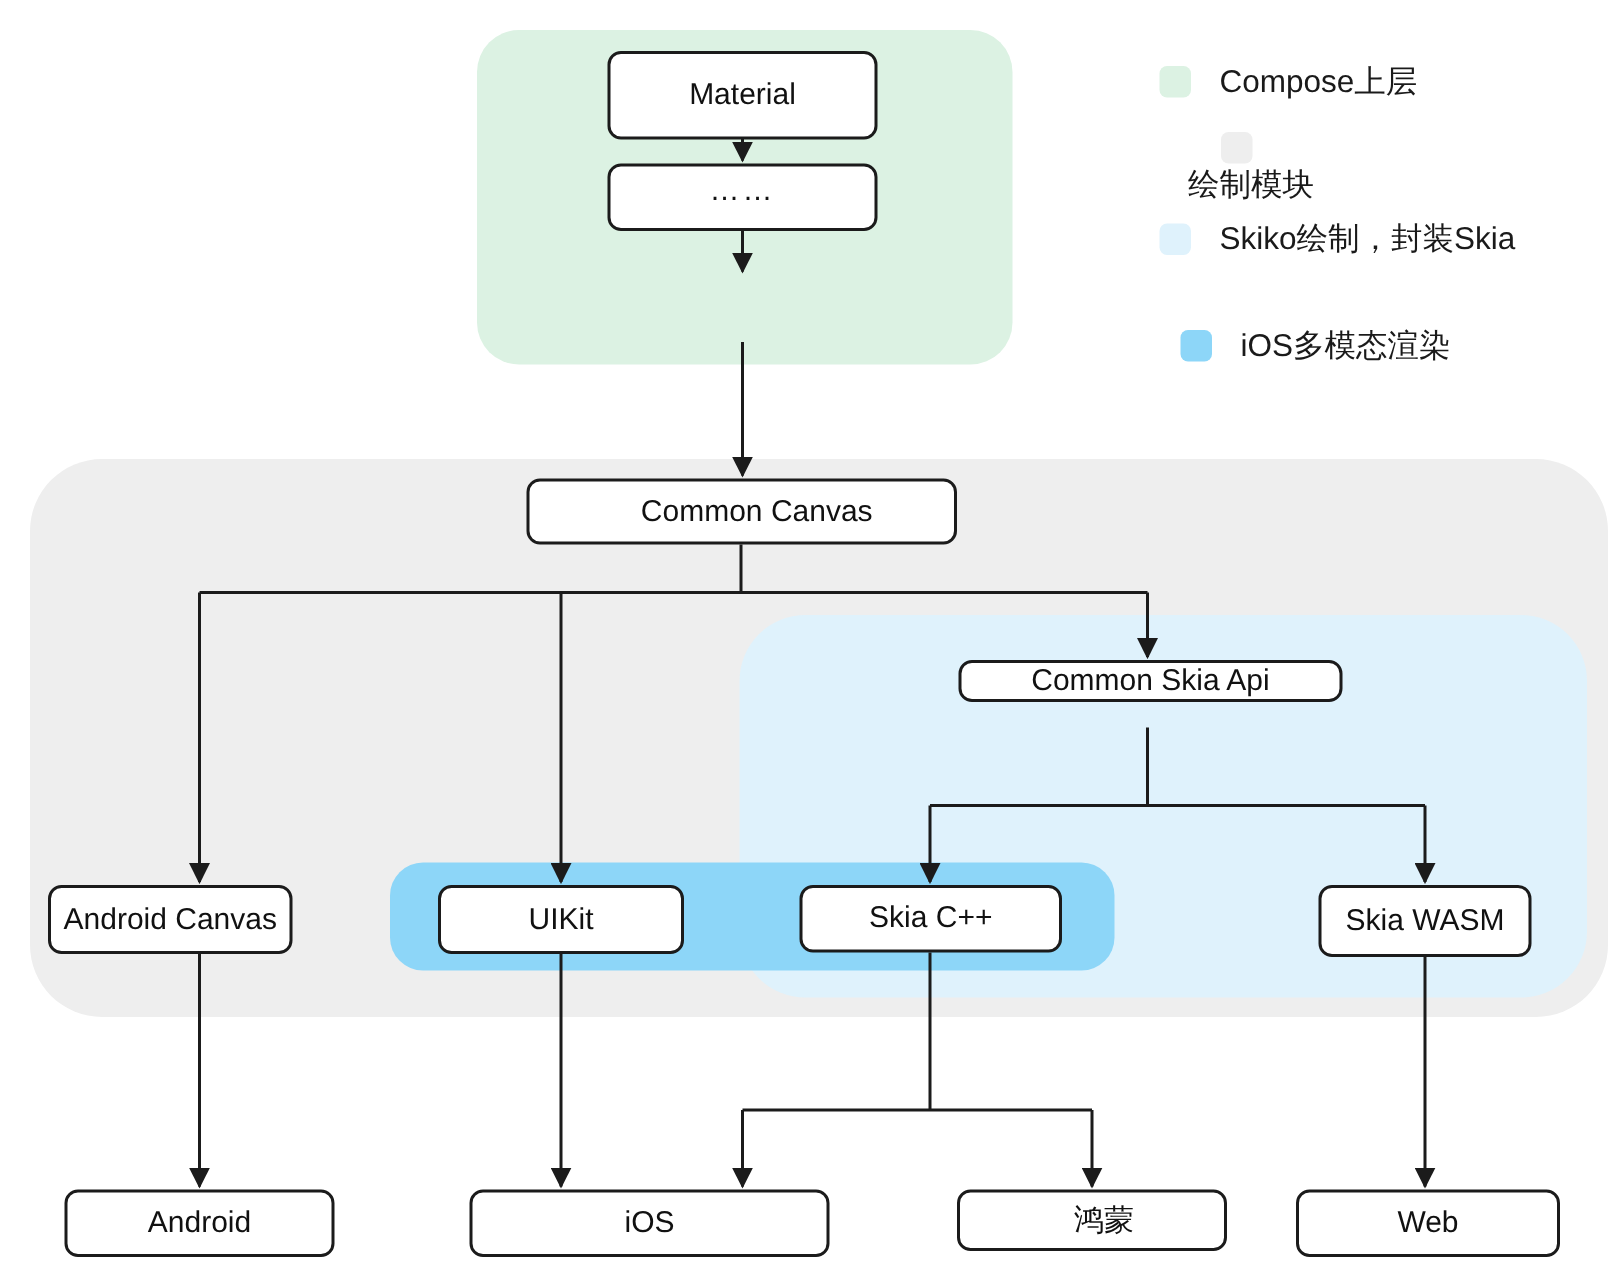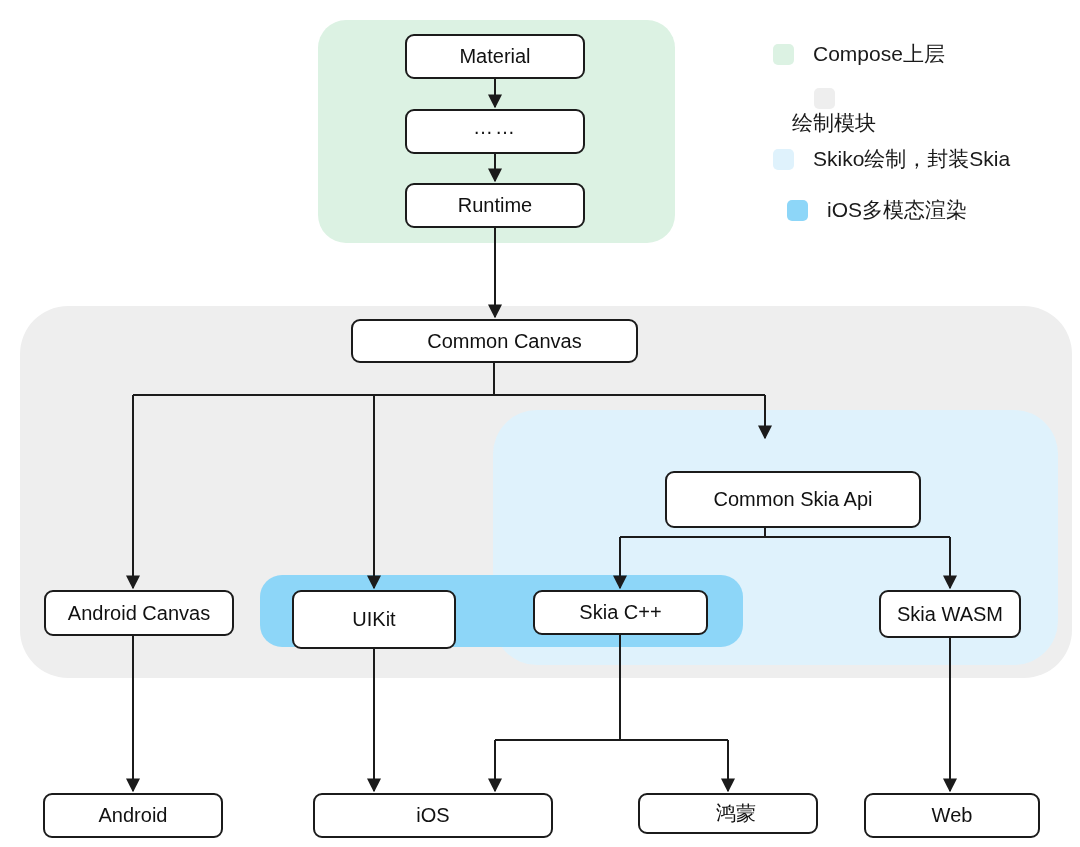--- a/index.html
+++ b/index.html
@@ -15,40 +15,40 @@
   .region-gray{left:20px;top:306px;width:1052px;height:372px;border-radius:48px;z-index:1;}
   .region-lightblue{left:493px;top:410px;width:565px;height:255px;border-radius:44px;z-index:2;}
   .region-blueband{left:260px;top:575px;width:483px;height:72px;border-radius:22px;z-index:3;}
   #connectors{position:absolute;left:0;top:0;z-index:4;pointer-events:none;}
   .node{
     position:absolute;z-index:5;
     background:#ffffff;border:2px solid #1b1b1b;border-radius:9px;
     display:flex;align-items:center;justify-content:center;
     font-size:20px;color:#111111;box-sizing:border-box;white-space:nowrap;
   }
-  .n-material{left:405px;top:34px;width:180px;height:45px;}
+  .n-material{left:405px;top:34px;width:180px;height:59px;}
   .n-dots{left:405px;top:109px;width:180px;height:45px;}
   .n-dots span{transform:translateY(-4px);letter-spacing:2px;}
   .n-runtime{left:405px;top:183px;width:180px;height:45px;}
   .n-common-canvas{left:351px;top:319px;width:287px;height:44px;padding-left:20px;}
-  .n-android-canvas{left:44px;top:590px;width:190px;height:46px;}
-  .n-uikit{left:292px;top:590px;width:164px;height:59px;}
-  .n-common-skia-api{left:665px;top:440px;width:256px;height:57px;margin-top:31px;}
+  .n-android-canvas{left:32px;top:590px;width:163px;height:46px;}
+  .n-uikit{left:292px;top:590px;width:164px;height:46px;}
+  .n-common-skia-api{left:639px;top:440px;width:256px;height:28px;}
   .n-skia-cpp{left:533px;top:590px;width:175px;height:45px;}
   .n-skia-wasm{left:879px;top:590px;width:142px;height:48px;}
   .n-android{left:43px;top:793px;width:180px;height:45px;}
   .n-ios{left:313px;top:793px;width:240px;height:45px;text-align:right;}
   .n-harmony{left:638px;top:793px;width:180px;height:41px;padding-left:16px;}
   .n-web{left:864px;top:793px;width:176px;height:45px;}
   .legend{position:absolute;left:773px;top:0;z-index:6;}
   .legend-row{position:absolute;left:0;display:flex;align-items:center;}
   .legend-row-0{top:40px;}
   .legend-row-1{top:88px;flex-direction:column;}
   .legend-row-2{top:145px;}
-  .legend-row-3{top:196px;padding-left:14px;}
+  .legend-row-3{top:216px;padding-left:14px;}
   .legend-swatch{width:21px;height:21px;border-radius:5px;flex:0 0 auto;}
   .legend-label{margin-left:19px;font-size:21px;color:#1a1a1a;white-space:nowrap;}
   .connector{stroke:#1b1b1b;stroke-width:2;fill:none;}
 </style>
 </head>
 <body>
 
 <div id="canvas">
 
   <div class="region region-green" style="background-color: rgb(220, 242, 227);"></div>
@@ -78,23 +78,20 @@
     <path class="connector" d="M495,740 V791" marker-end="url(#arrow)"></path>
     <path class="connector" d="M728,740 V791" marker-end="url(#arrow)"></path>
     <path class="connector" d="M950,635 V791" marker-end="url(#arrow)"></path>
   </svg>
 
   <div class="node n-material">
     <span>Material</span>
   </div>
   <div class="node n-dots">
     <span>……</span>
-  </div>
-  <div class="node n-runtime">
-    <span>Runtime</span>
   </div>
   <div class="node n-common-canvas">
     <span>Common Canvas</span>
   </div>
   <div class="node n-android-canvas">
     <span>Android Canvas</span>
   </div>
   <div class="node n-uikit">
     <span>UIKit</span>
   </div>

